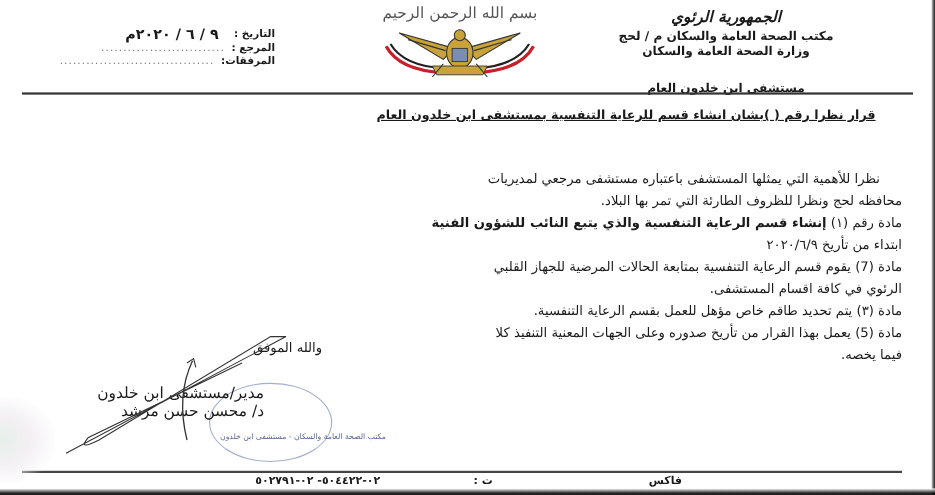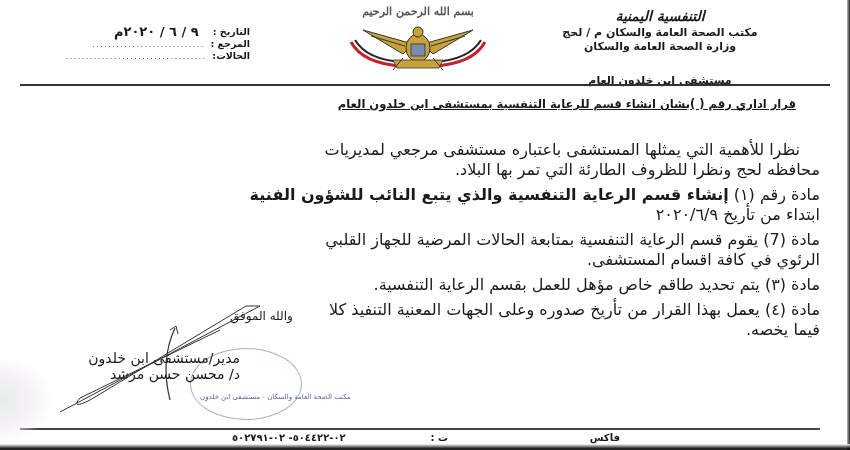--- a/index.html
+++ b/index.html
@@ -17,38 +17,38 @@
   .left-shadow { position:absolute; left:0; top:360px; width:50px; height:80px;
     background:radial-gradient(ellipse at left,#e6efe9 0%,#f4f0f4 40%,rgba(255,255,255,0) 75%); }
 
   
   .hdr-right { position:absolute; right:60px; top:6px; width:260px; direction:rtl; text-align:center; }
   .hdr-right .country { font-family:"DejaVu Serif", serif; font-style:italic; font-size:14px; font-weight:bold; letter-spacing:0; line-height:20px; }
   .hdr-right .line { font-size:11px; font-weight:bold; line-height:14px; white-space:nowrap; }
 
   
   .emblem { position:absolute; left:338px; top:4px; width:160px; height:70px; text-align:center; }
-  .emblem .basmala { font-family:"DejaVu Serif", serif; font-size:11px; color:#555; font-weight:bold; line-height:16px; }
+  .emblem .basmala { font-family:"DejaVu Serif", serif; font-size:14px; color:#555; font-weight:normal; line-height:16px; }
   .emblem svg { display:block; margin:0 auto; }
 
   
   .hdr-left { position:absolute; left:50px; top:26px; width:200px; direction:rtl; font-size:9.5px; font-weight:bold; line-height:12px; }
   .hdr-left .row { display:flex; gap:6px; white-space:nowrap; }
   .hdr-left .date-val { font-size:13px; font-weight:bold; letter-spacing:1px; margin-right:8px; }
   .hdr-left .dots { color:#777; font-weight:normal; letter-spacing:1px; }
 
   .rule-top { position:absolute; left:20px; top:84px; width:810px; height:2px; background:#333; }
 
   .title { position:absolute; left:110px; top:97px; width:686px; direction:rtl; text-align:right;
     font-size:11.5px; font-weight:bold; text-decoration:underline; white-space:nowrap; }
 
-  .body { position:absolute; left:80px; top:140px; width:740px; direction:rtl; text-align:right; font-size:16px; line-height:20px; }
+  .body { position:absolute; left:80px; top:152px; width:740px; direction:rtl; text-align:right; font-size:12px; line-height:20px; }
   .para { margin:0; padding:0; }
   .indent { padding-right:20px; }
-  .art { margin-top:5px; }
+  .art { }
   .bold { font-weight:bold; }
 
   .closing { position:absolute; left:230px; top:309px; direction:rtl; font-size:12px; }
 
   .sign { position:absolute; left:70px; top:350px; direction:rtl; text-align:right; font-size:14px; line-height:16px; width:170px; }
   .sig-svg { position:absolute; left:50px; top:300px; }
   .stamp { position:absolute; left:190px; top:348px; width:110px; height:70px; border-radius:50%;
     border:1.5px solid #5a6ea8; opacity:.55; }
   .stamp-text { position:absolute; left:200px; top:393px; direction:rtl; font-size:7px; color:#2d3c78; opacity:.8; white-space:nowrap; }
 
@@ -57,21 +57,21 @@
   .footer .fax { position:absolute; right:230px; top:0; }
   .footer .tel-lbl { position:absolute; right:402px; top:0; }
   .footer .tel { position:absolute; left:232px; top:0; direction:ltr; letter-spacing:0.5px; }
 </style>
 </head>
 <body>
 
 <div class="page">
 
   <div class="hdr-right">
-    <div class="country">التنفسية اليمنية</div>
+    <div class="country">الجمهورية الرئوي</div>
     <div class="line">مكتب الصحة العامة والسكان م / لحج</div>
     <div class="line">وزارة الصحة العامة والسكان</div>
     <div class="line" style="letter-spacing:1px;margin-top:20px;">مستشفى ابن خلدون العام</div>
   </div>
 
   <div class="emblem">
     <div class="basmala">بسم الله الرحمن الرحيم</div>
     <svg width="150" height="52" viewBox="0 0 150 52">
 
       <path d="M8 22 Q20 44 60 46" stroke="#c8202a" stroke-width="3" fill="none"></path>
@@ -96,49 +96,49 @@
   <div class="hdr-left">
     <div class="row">
       <span>التاريخ :</span>
       <span class="date-val">٩ / ٦ / ٢٠٢٠م</span>
     </div>
     <div class="row">
       <span>المرجع :</span>
       <span class="dots">............................</span>
     </div>
     <div class="row">
-      <span>الحالات:</span>
+      <span>المرفقات:</span>
       <span class="dots">...................................</span>
     </div>
   </div>
 
   <div class="rule-top"></div>
 
-  <div class="title">قرار اداري رقم (     )بشان انشاء قسم للرعاية التنفسية بمستشفى ابن خلدون العام</div>
+  <div class="title">قرار نظرا رقم (     )بشان انشاء قسم للرعاية التنفسية بمستشفى ابن خلدون العام</div>
 
   <div class="body">
     <p class="para indent">نظرا للأهمية التي يمثلها المستشفى باعتباره مستشفى مرجعي لمديريات</p>
     <p class="para">محافظه لحج ونظرا للظروف الطارئة التي تمر بها البلاد.</p>
 
     <div class="art">
       <div><span>مادة رقم (١)</span> <span class="bold">إنشاء قسم الرعاية التنفسية والذي يتبع النائب للشؤون الفنية</span></div>
       <div>ابتداء من تأريخ ٢٠٢٠/٦/٩</div>
     </div>
 
     <div class="art">
       <div><span>مادة (7)</span> <span>يقوم قسم الرعاية التنفسية بمتابعة الحالات المرضية للجهاز القلبي</span></div>
       <div>الرئوي في كافة اقسام المستشفى.</div>
     </div>
 
     <div class="art">
       <div><span>مادة (٣)</span> <span>يتم تحديد طاقم خاص مؤهل للعمل بقسم الرعاية التنفسية.</span></div>
     </div>
 
     <div class="art">
-      <div><span>مادة (٤)</span> <span>يعمل بهذا القرار من تأريخ صدوره وعلى الجهات المعنية التنفيذ كلا</span></div>
+      <div><span>مادة (5)</span> <span>يعمل بهذا القرار من تأريخ صدوره وعلى الجهات المعنية التنفيذ كلا</span></div>
       <div>فيما يخصه.</div>
     </div>
   </div>
 
   <div class="closing">والله الموفق</div>
 
   <div class="stamp"></div>
   <div class="stamp-text">مكتب الصحة العامة والسكان - مستشفى ابن خلدون</div>
   <div class="sign">
     <div>مدير/مستشفى ابن خلدون</div>

